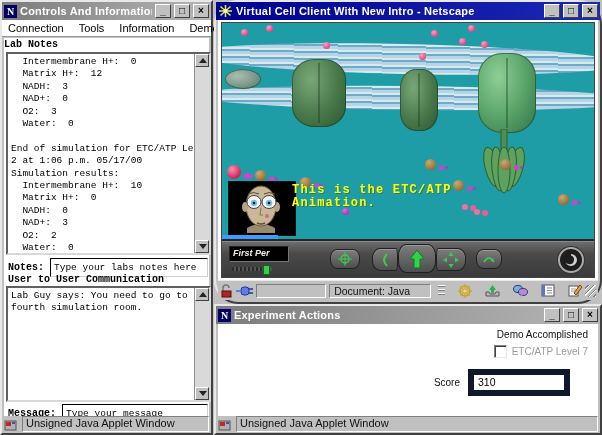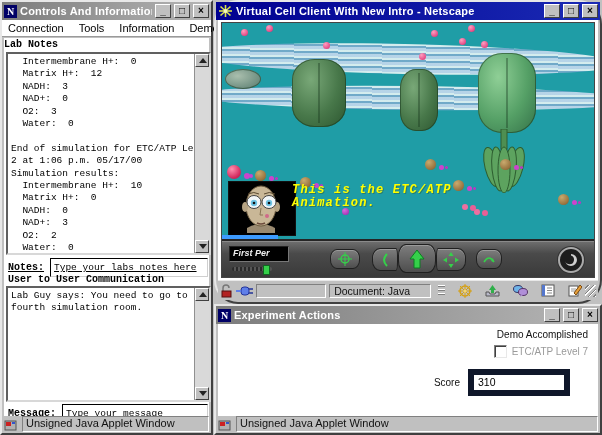--- a/index.html
+++ b/index.html
@@ -30,31 +30,31 @@
   .ta2{left:2px;top:248px;width:205px;height:116px;}
   .ta-text{position:absolute;left:3px;top:2px;right:16px;bottom:2px;font-family:"Liberation Mono",monospace;font-size:9.5px;line-height:12.4px;white-space:pre;overflow:hidden;color:#000;}
   .vscroll{position:absolute;top:0;right:0;bottom:0;width:14px;background:#d9d9d9;border-left:1px solid #909090;}
   .sbtn{position:absolute;left:0;width:14px;height:13px;background:#c0c0c0;border:1px solid;border-color:#fff #404040 #404040 #fff;box-sizing:border-box;}
   .sbtn.up{top:0;}
   .sbtn.down{bottom:0;}
   .arr{position:absolute;left:3px;width:0;height:0;border-left:4px solid transparent;border-right:4px solid transparent;}
   .arr.u{top:3px;border-bottom:5px solid #222;}
   .arr.d{top:3px;border-top:5px solid #222;}
   .inrow{position:absolute;left:0;right:0;display:flex;align-items:center;}
-  .notes-row{top:220px;text-decoration:underline;}
+  .notes-row{top:220px;}
   .msg-row{top:366px;}
   .inrow label{font-family:"Liberation Mono",monospace;font-size:10px;font-weight:bold;margin-left:4px;color:#000;}
   .tfield{flex:1;margin:0 1px 0 6px;height:15px;background:#fff;border:1px solid #000;border-right-color:#cfcfcf;border-bottom-color:#cfcfcf;font-family:"Liberation Mono",monospace;font-size:9.5px;padding:1px 3px;color:#000;box-sizing:content-box;outline:none;}
 
   
   .browser-win{left:214px;top:0;width:388px;height:304px;border-radius:24px;}
   .bw-body{position:absolute;left:2px;right:2px;top:18px;bottom:22px;background:#fff;}
   .meteor{width:15px;height:14px;flex:0 0 auto;}
   .viewport{position:absolute;left:3px;top:2px;right:3px;bottom:2px;border:1px solid #444;background:#1f9da6;overflow:hidden;}
-  .scene{position:absolute;left:0;top:0;right:0;bottom:36px;overflow:hidden;font-style:italic;}
+  .scene{position:absolute;left:0;top:0;right:0;bottom:36px;overflow:hidden;}
   .membrane{position:absolute;border-radius:50%/50%;opacity:.85;
     background:repeating-linear-gradient(180deg,rgba(255,255,255,.95) 0 2px,rgba(168,178,224,.7) 2px 4px,rgba(224,227,250,.92) 4px 7px);}
   .m1{left:-34px;width:116%;top:21px;height:30px;transform:rotate(1.3deg);}
   .m2{left:-30px;width:119%;top:63px;height:24px;transform:rotate(.7deg);}
   .complex{position:absolute;z-index:1;border-radius:42%/30%;
     background:radial-gradient(ellipse at 35% 30%,#79a878 0%,#48784a 55%,#2c5630 100%);box-shadow:inset 0 0 0 1px rgba(20,50,25,.5);}
   .cx0{left:3px;top:46px;width:36px;height:20px;border-radius:50%/50%;background:radial-gradient(ellipse at 35% 35%,#aabfae,#6d8d7f 70%,#4e6e60);}
   .cx1{left:70px;top:36px;width:54px;height:68px;}
   .cx2{left:178px;top:46px;width:38px;height:62px;}
   .cx3{left:256px;top:30px;width:58px;height:80px;background:radial-gradient(ellipse at 35% 30%,#8fcf96,#55a066 55%,#337048 100%);}

